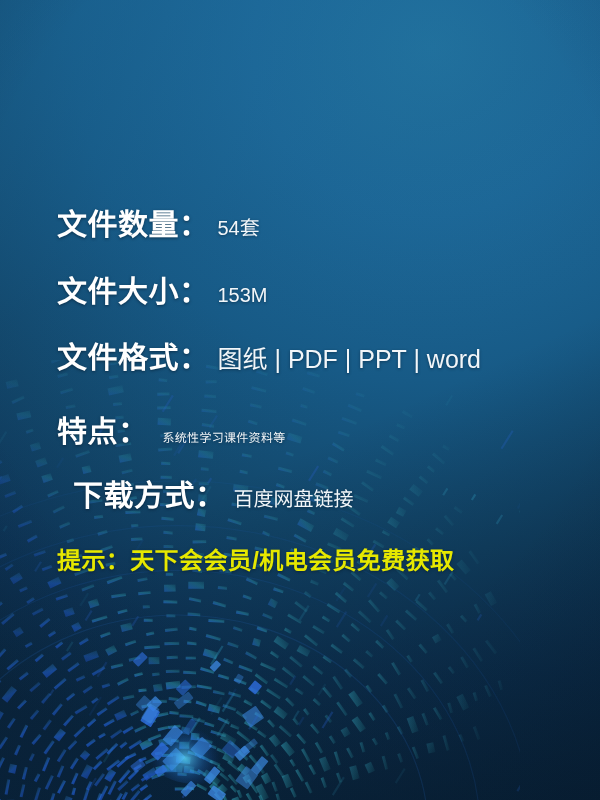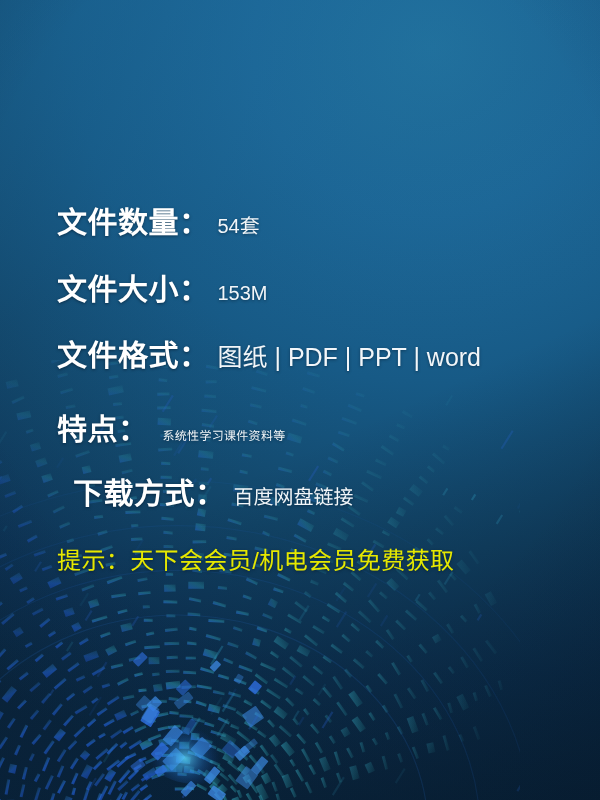--- a/index.html
+++ b/index.html
@@ -77,42 +77,41 @@
   .row.r4 { margin-bottom: 24px; }
   .row.r5 { margin-bottom: 24px; margin-left: 16px; }
 
   .label {
     font-weight: bold;
     color: #ffffff;
     font-size: 30px;
     line-height: 1.35;
     letter-spacing: 0.5px;
     text-shadow: 0 1px 3px rgba(3,20,36,0.55);
-    font-family: Liberation Mono, monospace;
   }
   .value {
     font-weight: 300;
     color: #f2f6f9;
     font-size: 20px;
     line-height: 1.35;
     margin-left: 8px;
     text-shadow: 0 1px 3px rgba(3,20,36,0.45);
   }
   .value.fmt { font-size: 25px; }
   .value.feat {
     font-size: 12px;
     margin-left: 14px;
     letter-spacing: 0.3px;
   }
 
   .hint {
     margin-top: 17px;
     color: #e6e800;
     font-size: 24px;
-    font-weight: 400;
+    font-weight: 700;
     letter-spacing: 0.4px;
     white-space: nowrap;
     text-shadow: 0 1px 3px rgba(3,20,36,0.55);
   }
 </style>
 </head>
 <body>
 
 <div id="stage">
 

